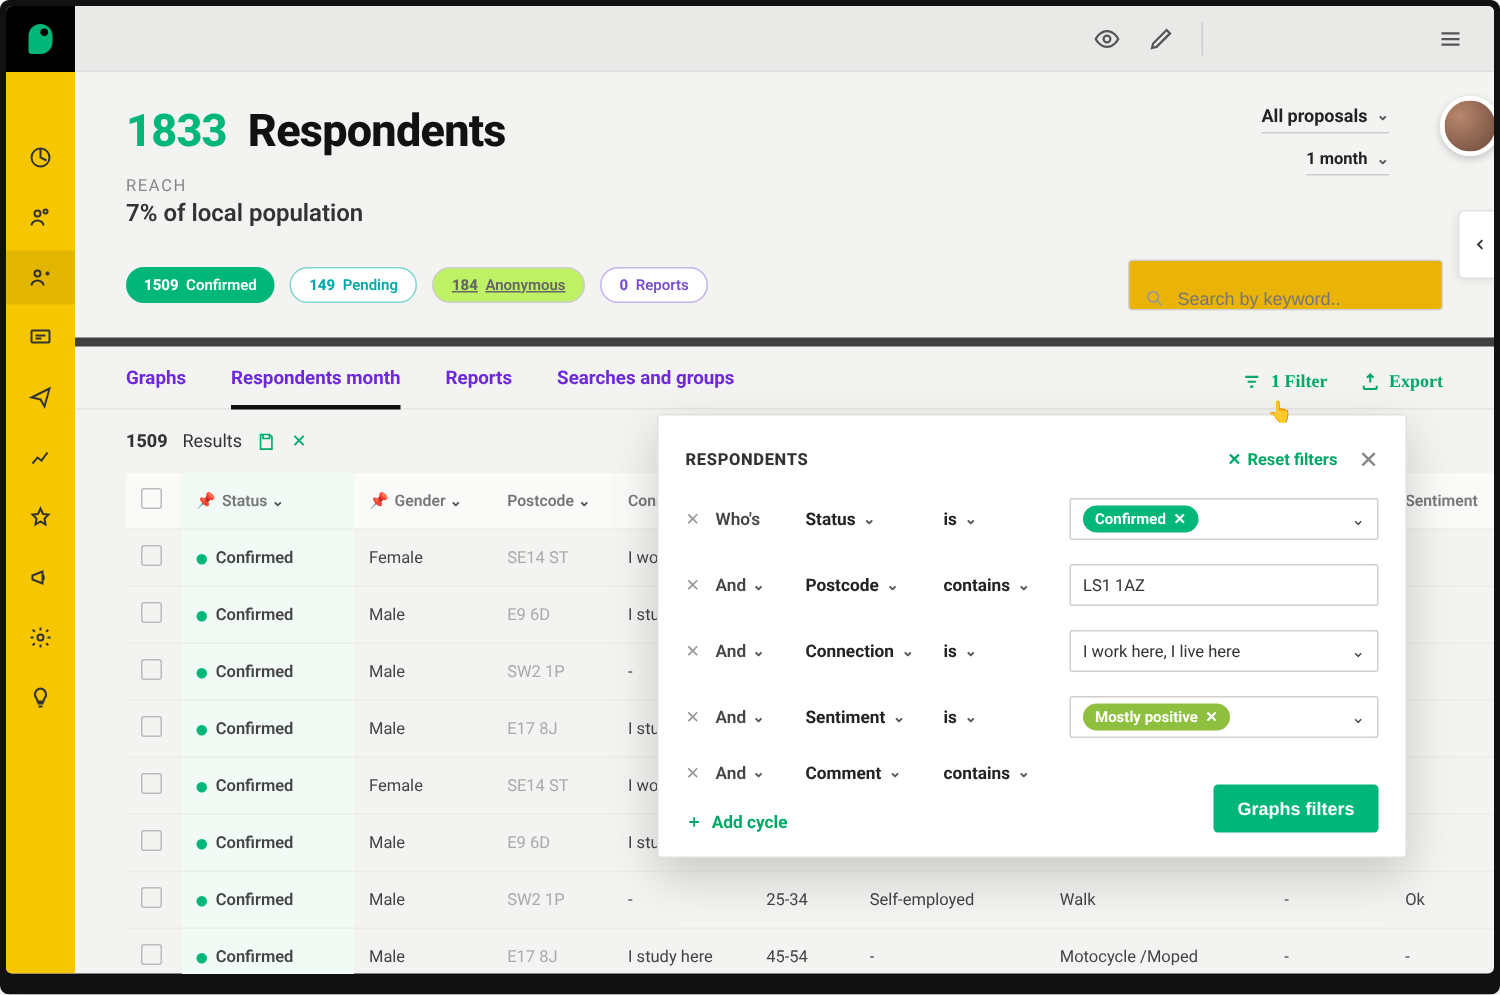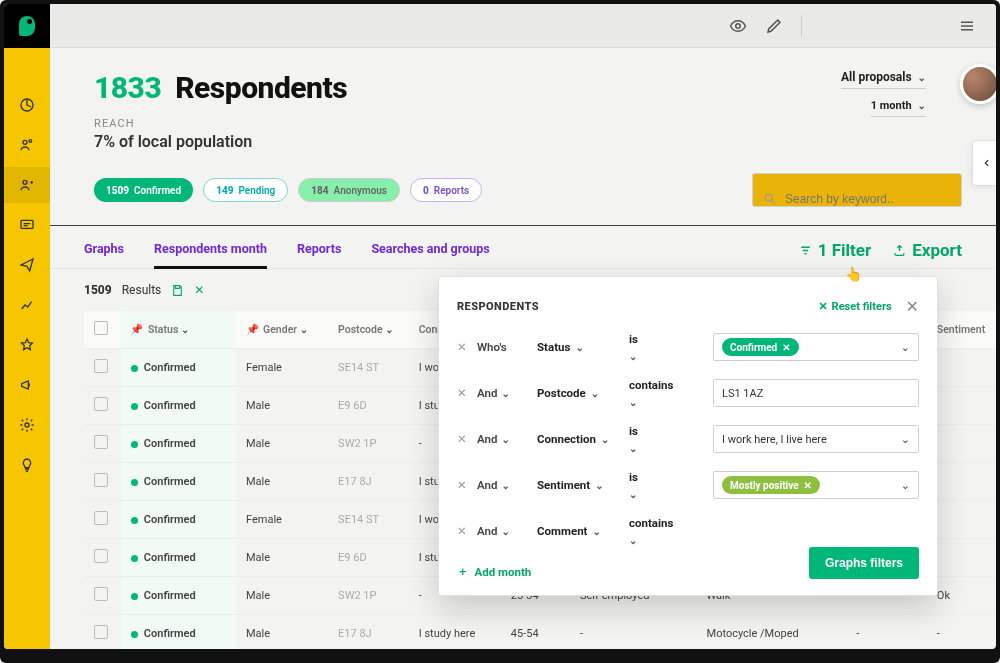--- a/index.html
+++ b/index.html
@@ -18,52 +18,52 @@
 
   
   .main { flex:1; display:flex; flex-direction:column; min-width:0; }
 
   
   .topbar { height: 44px; background: #e9e9e7; border-bottom: 1px solid #ddd; display:flex; align-items:center; justify-content:flex-end; padding: 0 20px; gap: 18px; }
   .divider-v { width:1px; height:22px; background:#ccc; }
   .top-icon { width:18px; height:18px; color:#555; cursor:pointer; }
 
   
-  .header { padding: 22px 34px 18px 44px; background:#f3f3f1; border-bottom:1px solid #404040; position:relative; }
+  .header { padding: 22px 34px 18px 34px; background:#f3f3f1; border-bottom:6px solid #404040; position:relative; }
   .title-row { display:flex; align-items:center; gap: 14px; }
   .big-number { font-size: 30px; font-weight: 800; color: #00b779; letter-spacing: -0.5px; }
   .big-title  { font-size: 30px; font-weight: 800; color: #111; letter-spacing: -0.5px; }
   .reach-lbl { font-size: 11px; letter-spacing: .1em; color:#888; margin-top: 12px; }
   .reach-val { font-size: 16px; font-weight:600; color:#333; margin-top: 2px; }
 
   .header-right { position:absolute; right:34px; top:22px; display:flex; flex-direction:column; align-items:flex-end; gap:10px; }
   .avatar { position:absolute; right:-4px; top: 16px; width:40px; height:40px; border-radius:50%; background: radial-gradient(circle at 30% 30%, #b8866d, #6b4a3a); border:3px solid #fff; box-shadow:0 2px 6px rgba(0,0,0,.2);}
   .dd { display:flex; align-items:center; gap:6px; font-size:12px; font-weight:700; color:#222; cursor:pointer; border-bottom:1px solid #ccc; padding-bottom:4px; }
   .chev { font-size:10px; color:#555; }
   .dd.small { font-size:11px; }
 
   .collapse-tab { position:absolute; right:-4px; top:136px; width:28px; height:46px; background:#fff; border:1px solid #e0e0e0; border-right:none; border-radius:4px 0 0 4px; display:flex; align-items:center; justify-content:center; box-shadow:-2px 2px 6px rgba(0,0,0,.06); cursor:pointer; z-index:30;}
 
   
   .chip-row { display:flex; align-items:center; gap:10px; margin-top: 22px; }
   .chip { display:inline-flex; align-items:center; gap:5px; height:24px; padding: 0 12px; border-radius: 12px; font-size: 10px; font-weight:600; cursor:pointer; }
   .chip .n { font-weight:800; }
   .chip.green { background:#00b779; color:#fff; }
   .chip.teal  { background:#fff; color:#0aa; border:1px solid #7fd6d0;text-align:center; }
-  .chip.grey  { background:#86efac; color:#666; border:1px solid #ccc; }
+  .chip.grey  { background:#bef264; color:#666; border:1px solid #ccc;text-decoration:underline; }
   .chip.purple{ background:#fff; color:#7a4fcf; border:1px solid #c6b2ef; }
   .search-box { margin-left:auto; width:210px; height:34px; background:#eab308; border:1px solid #d0d0ce; border-radius:3px; display:flex; align-items:flex-end; padding:0 10px; gap:8px; color:#888; }
   .search-box input { border:none; outline:none; flex:1; font-size:12px; color:#333; background:transparent; }
 
   
   .tabs-row { display:flex; align-items:center; padding: 14px 34px 0 34px; gap: 30px; border-bottom:1px solid #e5e5e3; position:relative; }
   .tab { font-size:12.5px; font-weight:700; color:#6d28d9; padding-bottom:12px; cursor:pointer; position:relative; }
   .tab.active::after { content:''; position:absolute; left:0; right:0; bottom:-1px; height:3px; background:#111; }
   .tabs-actions { margin-left:auto; display:flex; gap:22px; padding-bottom:8px; }
-  .btn-ghost { display:inline-flex; align-items:center; gap:6px; font-size:17px; font-weight:700; color:#00a865; cursor:pointer; }
+  .btn-ghost { display:inline-flex; align-items:center; gap:6px; font-size:12px; font-weight:700; color:#00a865; cursor:pointer;font-family:Liberation Serif, serif; }
 
   
   .results-bar { display:flex; align-items:center; gap:10px; padding: 14px 34px; font-size:12px; color:#333; }
   .results-bar .n { font-weight:800; }
   .mini-icon { color:#00a865; cursor:pointer; }
 
   
   .table-wrap { flex:1; overflow:auto; padding: 0 0 0 34px; }
   table { border-collapse:collapse; width:100%; font-size:11px; color:#444; table-layout:fixed; }
   th, td { text-align:left; padding: 10px 10px; border-bottom:1px solid #ececea; white-space: nowrap; overflow:hidden; text-overflow:ellipsis;}
@@ -79,21 +79,21 @@
   
   .panel { position:absolute; top:272px; left:434px; width:500px; background:#fff; border:1px solid #e0e0de; box-shadow: 0 12px 32px rgba(0,0,0,.18); border-radius:3px; z-index:40; padding: 20px 18px 16px; }
   .panel-head { display:flex; align-items:center; }
   .panel-title { font-size:11px; font-weight:800; letter-spacing:.04em; color:#333; }
   .reset-link { margin-left:auto; display:flex; align-items:center; gap:4px; font-size:11px; font-weight:700; color:#00a865; cursor:pointer; }
   .panel-close { margin-left:14px; color:#888; cursor:pointer; }
   .frow { display:flex; align-items:center; gap:10px; margin-top:16px; font-size:11.5px; }
   .frow .rm { color:#999; cursor:pointer; width:10px; }
   .frow .lbl { width:50px; display:flex; align-items:center; gap:4px; font-weight:600; color:#444; }
   .fsel { display:flex; align-items:center; gap:5px; font-weight:700; color:#222; cursor:pointer; }
-  .fop  { width:74px; display:flex; align-items:flex-start; gap:5px; font-weight:700; color:#222; cursor:pointer;flex-direction:column; }
+  .fop  { width:74px; display:flex; align-items:center; gap:5px; font-weight:700; color:#222; cursor:pointer; }
   .ffield { flex:1; height:28px; border:1px solid #cfcfcd; border-radius:2px; display:flex; align-items:center; padding:0 8px; font-size:11px; color:#333; position:relative; background:#fff; }
   .ffield .fchev { position:absolute; right:8px; color:#444; }
   .tag { display:inline-flex; align-items:center; gap:5px; height:18px; padding:0 8px; border-radius:9px; font-size:10px; font-weight:700; }
   .tag.green { background:#00b779; color:#fff; }
   .tag.olive { background:#8fbf3f; color:#fff; }
   .tag .x { font-size:10px; cursor:pointer; }
   .add-filter { margin-top:18px; display:inline-flex; align-items:center; gap:6px; font-size:11.5px; font-weight:700; color:#00a865; cursor:pointer; }
   .apply { position:absolute; right:18px; bottom:16px; background:#00b779; color:#fff; font-weight:800; font-size:12px; border:none; border-radius:3px; height:32px; padding:0 16px; cursor:pointer; }
   .fsel-col { width:82px; }
 
@@ -500,20 +500,20 @@
         <span class="fsel fsel-col">
             <span>Comment</span>
             <span class="chev">⌄</span>
           </span>
         <span class="fop">
             <span>contains</span>
             <span class="chev">⌄</span>
           </span>
       </div>
 
-      <div class="add-filter">＋ <span>Add month</span></div>
+      <div class="add-filter">＋ <span>Add cycle</span></div>
       <button class="apply">Graphs filters</button>
     </div>
 
     <div class="cursor-hand">👆</div>
 
   </div>
 </div>
 
 </body></html>

